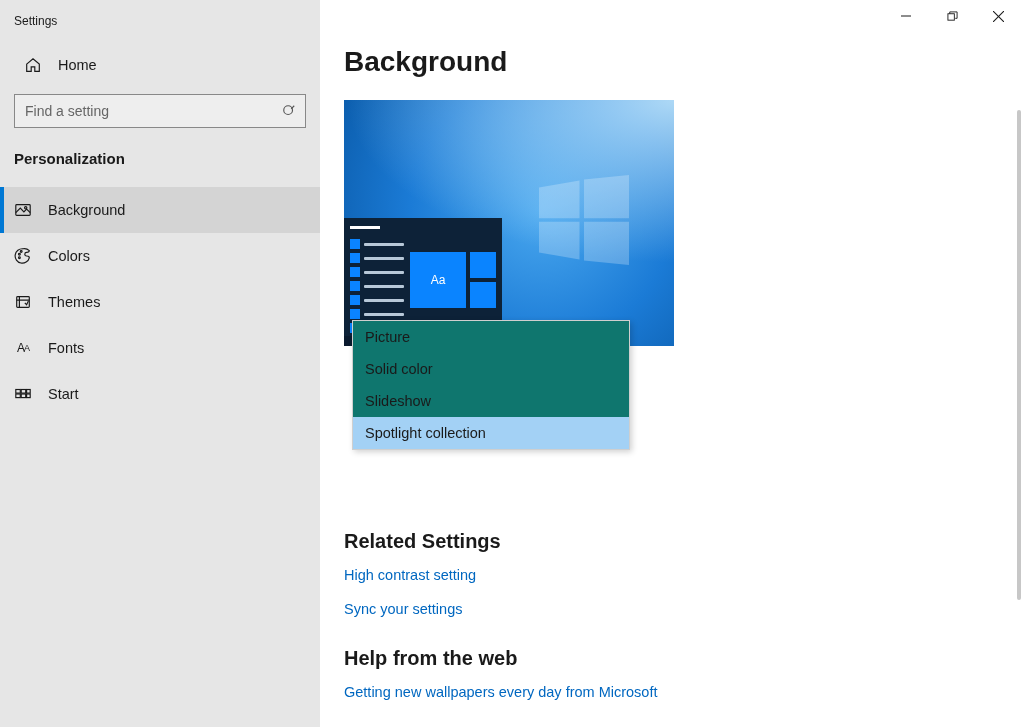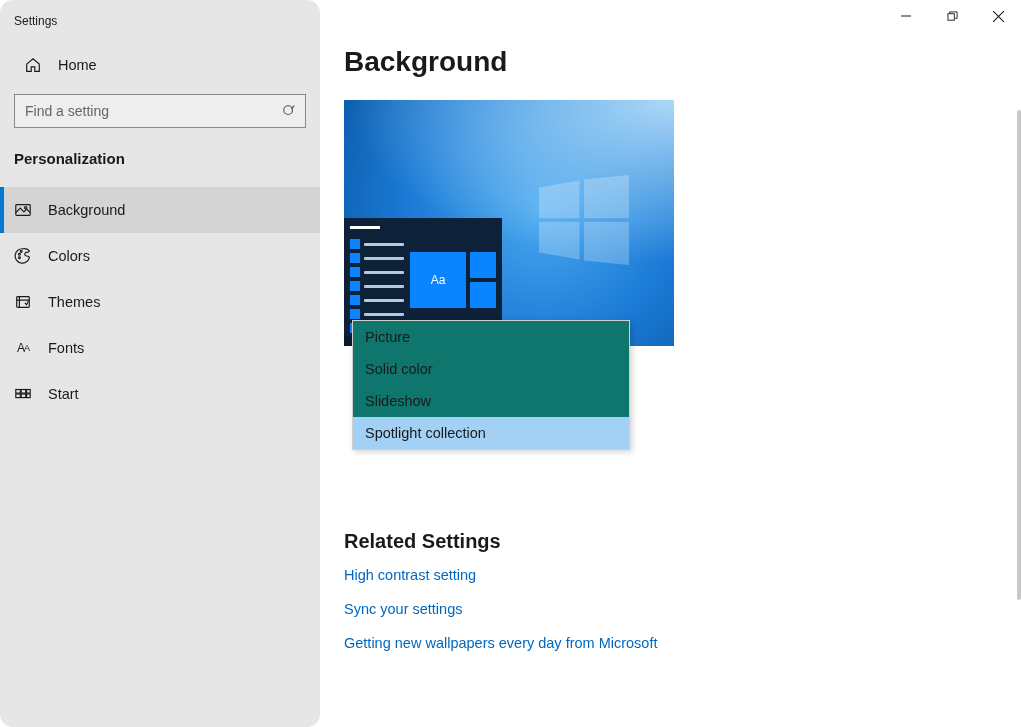--- a/index.html
+++ b/index.html
@@ -13,21 +13,20 @@
     overflow: hidden;
     display: flex;
   }
   
   .sidebar {
     width: 320px;
     background: #e6e6e6;
     display: flex;
     flex-direction: column;
     padding-top: 10px;
-    border-radius: 13px;
   }
   .app-title {
     font-size: 12px;
     padding: 4px 14px 18px 14px;
   }
   .nav-home {
     display: flex;
     align-items: center;
     padding: 10px 14px;
     gap: 16px;
@@ -398,18 +397,19 @@
         <div class="dd-item">Solid color</div>
         <div class="dd-item">Slideshow</div>
         <div class="dd-item highlight">Spotlight collection</div>
       </div>
     </div>
 
     <h2 class="sec-heading">Related Settings</h2>
     <a class="link">High contrast setting</a>
     <a class="link">Sync your settings</a>
 
+    <h2 class="sec-heading2">Help from the web</h2>
     <a class="link">Getting new wallpapers every day from Microsoft</a>
   </div>
 
   <div class="scrollbar"></div>
 
 </div>
 
 </body></html>

